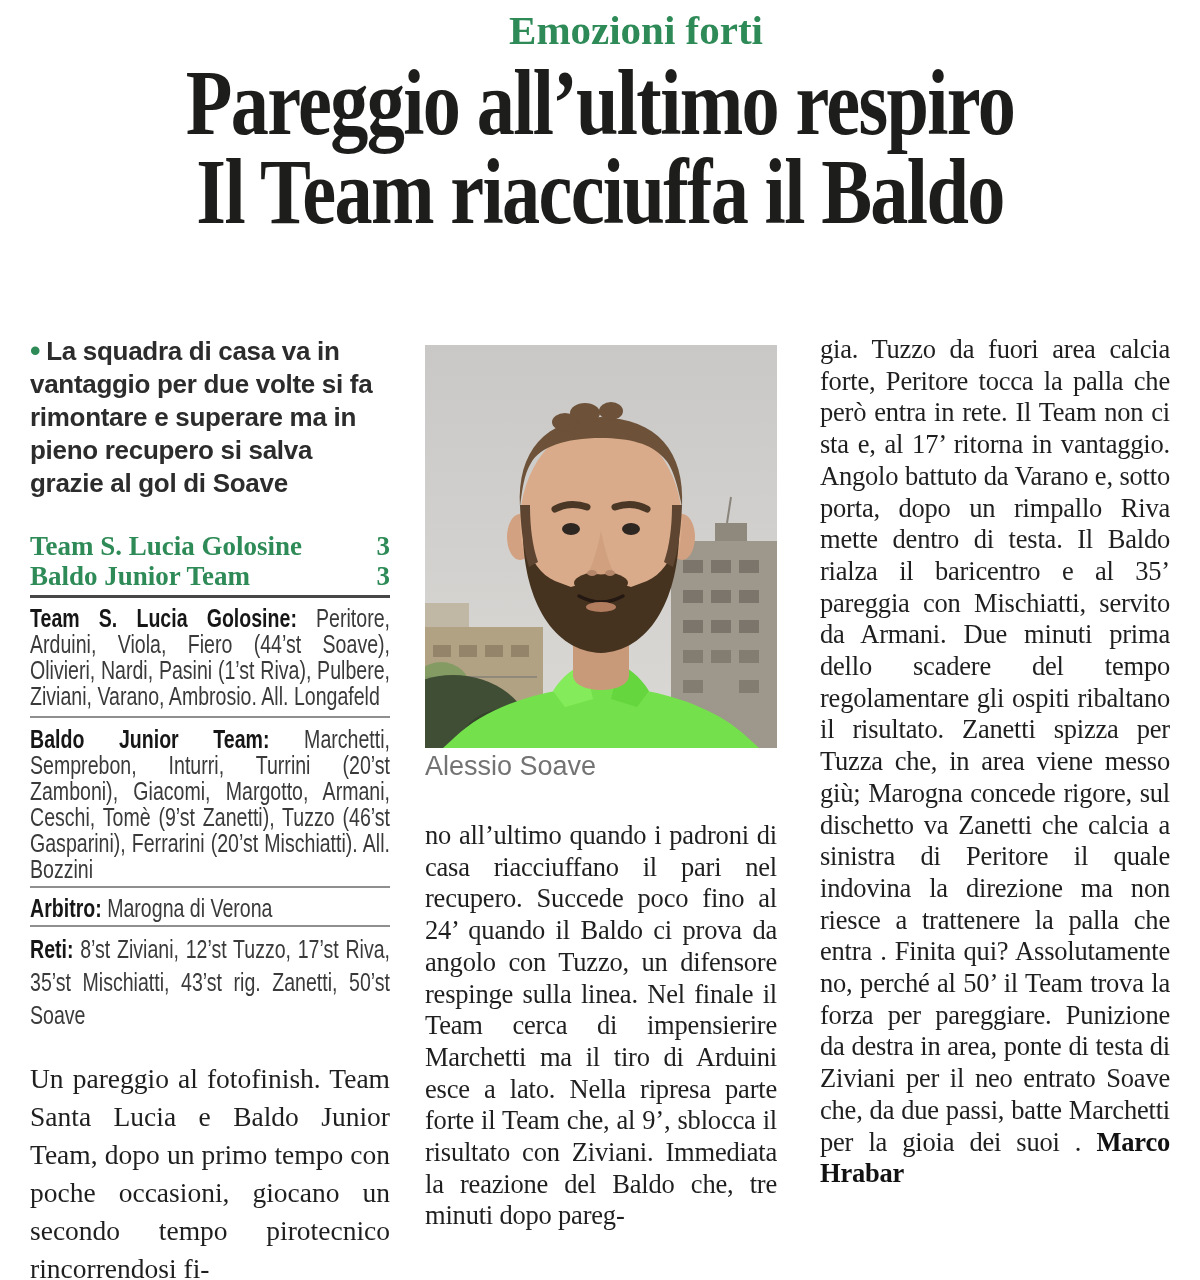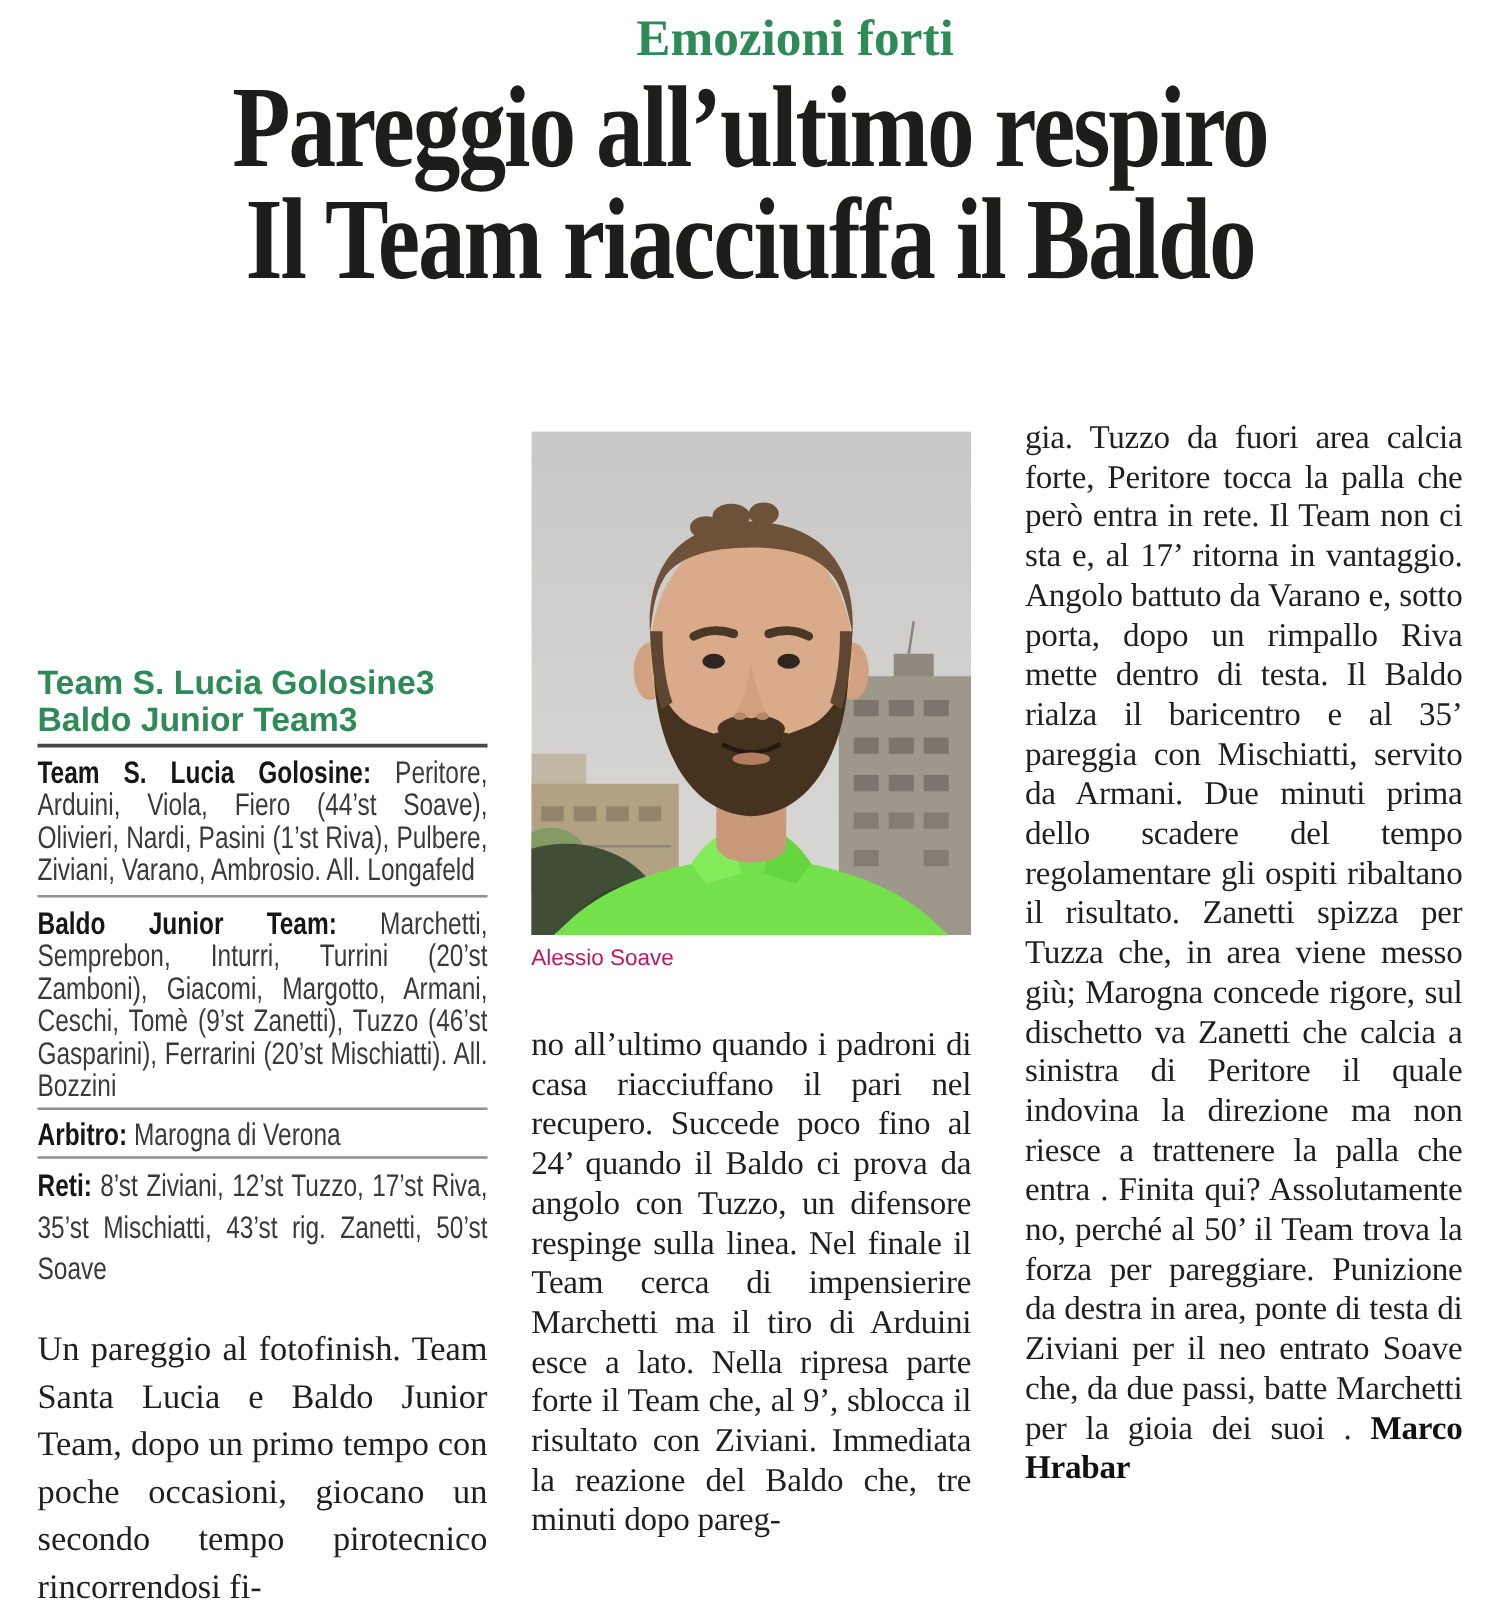--- a/index.html
+++ b/index.html
@@ -14,38 +14,38 @@
             letter-spacing:-2px;color:#1d1d1b;transform:scaleX(0.82);transform-origin:50% 0;}
   .headline span{display:block;white-space:nowrap;}
 
   
   .col1{position:absolute;left:30px;top:0;width:360px;height:1280px;}
   .col1 > div, .col1 > p{position:absolute;left:0;margin:0;}
   .intro{top:335px;width:360px;font-weight:bold;font-size:26px;line-height:33px;
          letter-spacing:-0.3px;color:#2c2c2c;}
   .bullet{font-size:30px;line-height:1;vertical-align:-1px;margin-right:6px;}
   .score{top:531px;width:360px;font-weight:bold;font-size:27px;line-height:30px;}
-  .score-row{display:flex;justify-content:flex-start;}
+  .score-row{display:flex;justify-content:space-between;font-family:Liberation Serif, serif;}
   .rule{width:360px;height:2px;background:#8f8f8f;}
   .rule.dark{height:3px;background:#474747;}
   .r1{top:595px;} .r2{top:716px;} .r3{top:886px;} .r4{top:925px;}
   .cond{width:460px;transform:scaleX(0.7826);transform-origin:0 0;
         font-size:25px;color:#3a3a3a;text-align:justify;}
   .cond b{color:#161616;}
   .lineup1{top:605px;height:110px;overflow:hidden;line-height:26px;}
   .lineup2{top:726px;height:158px;overflow:hidden;line-height:26px;}
   .refline{top:894px;height:30px;overflow:hidden;line-height:28px;text-align:left;}
   .goals{top:933px;height:102px;overflow:hidden;line-height:33px;}
   .serif{font-family:"Liberation Serif","DejaVu Serif",serif;color:#1f1f1f;text-align:justify;}
   .opening{top:1060px;width:360px;font-size:27.5px;line-height:38px;}
 
   
   .photo{position:absolute;left:425px;top:345px;width:352px;height:403px;overflow:hidden;}
   .caption{position:absolute;left:425px;top:750px;width:352px;
-           font-size:18px;line-height:32px;color:#be185d;}
+           font-size:27px;line-height:32px;color:#737373;}
   .body2{position:absolute;left:425px;top:820px;width:352px;height:462px;overflow:hidden;
          font-size:26.5px;line-height:31.7px;letter-spacing:-0.2px;margin:0;font-family:Liberation Serif, serif;}
 
   
   .body3{position:absolute;left:820px;top:334px;width:350px;height:930px;overflow:hidden;
          font-size:26.5px;line-height:31.7px;letter-spacing:-0.2px;margin:0;}
   .byline{font-weight:bold;color:#111;}
 </style>
 </head>
 <body>
@@ -54,20 +54,23 @@
 
   <div class="kicker" style="color:#2e8b57;">Emozioni forti</div>
 
   <h1 class="headline">
     <span>Pareggio all’ultimo respiro</span>
     <span>Il Team riacciuffa il Baldo</span>
   </h1>
 
   <div class="col1">
 
+    <div class="intro">
+      <span class="bullet" style="color:#2e8b57;">•</span><span>La squadra di casa va in vantaggio per due volte si fa rimontare e superare ma in pieno recupero si salva grazie al gol di Soave</span>
+    </div>
 
     <div class="score" style="color:#2e8b57;">
       <div class="score-row">
         <span>Team S. Lucia Golosine</span>
         <span>3</span>
       </div>
       <div class="score-row">
         <span>Baldo Junior Team</span>
         <span>3</span>
       </div>

